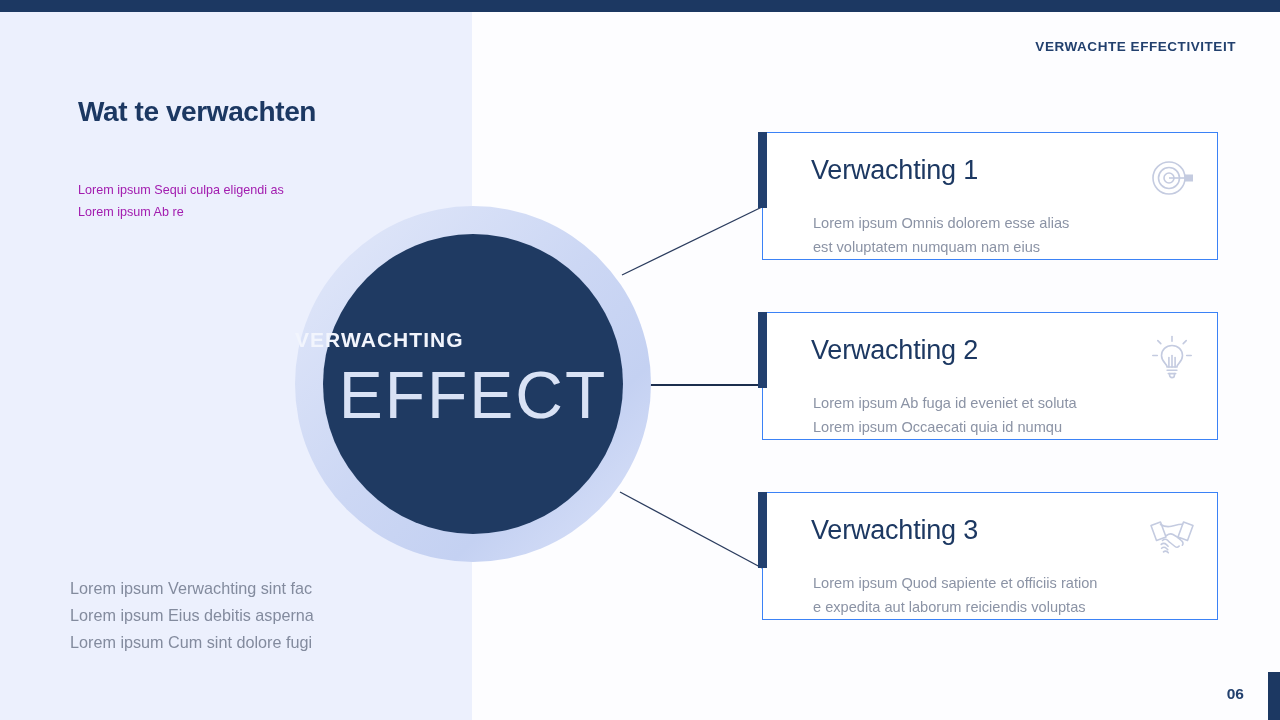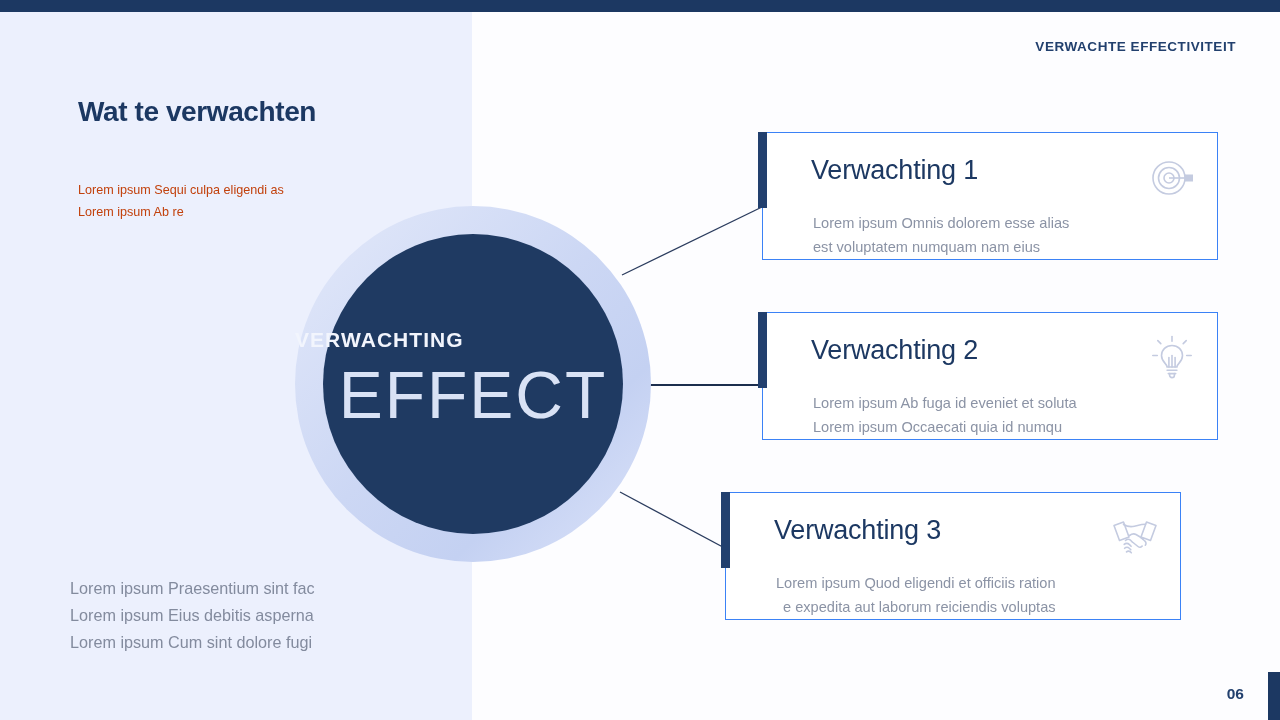--- a/index.html
+++ b/index.html
@@ -47,21 +47,21 @@
     letter-spacing:-0.4px;
     color:#1c3862;
     white-space:nowrap;
   }
 
   
   #intro-text {
     position:absolute; left:78px; top:179px;
     font-size:12.6px;
     line-height:22.4px;
-    color:#c2410c;
+    color:#a21caf;
   }
   #intro-text .ln { display:block; white-space:nowrap; }
 
   
   #footer-text {
     position:absolute; left:70px; top:575px;
     font-size:16.2px;
     line-height:26.8px;
     color:#838b9e;
   }
@@ -133,21 +133,21 @@
     color:#8b93a5;
   }
   .card-body .ln { display:block; white-space:nowrap; }
   .card-icon {
     position:absolute; right:18px; top:18px;
     width:54px; height:54px;
   }
 
   #card-1 { left:762px; top:132px; }
   #card-2 { left:762px; top:312px; }
-  #card-3 { left:725px; top:492px;text-align:right; }
+  #card-3 { left:762px; top:492px; }
 
   
   #page-number {
     position:absolute; right:36px; bottom:17px;
     font-size:15.5px; font-weight:bold;
     color:#22406e;
   }
   #edge-tab {
     position:absolute; right:0; bottom:0;
     width:12px; height:48px;
@@ -165,21 +165,21 @@
   <div id="eyebrow">VERWACHTE EFFECTIVITEIT</div>
 
   <h1 id="title">Wat te verwachten</h1>
 
   <div id="intro-text">
     <span class="ln">Lorem ipsum Sequi culpa eligendi as</span>
     <span class="ln">Lorem ipsum Ab re</span>
   </div>
 
   <div id="footer-text">
-    <span class="ln">Lorem ipsum Praesentium sint fac</span>
+    <span class="ln">Lorem ipsum Verwachting sint fac</span>
     <span class="ln">Lorem ipsum Eius debitis asperna</span>
     <span class="ln">Lorem ipsum Cum sint dolore fugi</span>
   </div>
 
   <svg id="connectors" viewBox="0 0 1280 720">
     <line x1="622" y1="275" x2="762" y2="207" stroke="#2b3c5e" stroke-width="1.3"></line>
     <line x1="650" y1="385" x2="766" y2="385" stroke="#1c2e4e" stroke-width="2"></line>
     <line x1="620" y1="492" x2="762" y2="568" stroke="#2b3c5e" stroke-width="1.3"></line>
   </svg>
 
@@ -226,21 +226,21 @@
       <line x1="41.7" y1="24.5" x2="46.2" y2="24.5"></line>
       <line x1="15.8" y1="12.6" x2="12.8" y2="9.6"></line>
       <line x1="38.2" y1="12.6" x2="41.2" y2="9.6"></line>
     </svg>
   </div>
 
   <div class="card" id="card-3">
     <div class="card-accent"></div>
     <div class="card-title">Verwachting 3</div>
     <div class="card-body">
-      <span class="ln">Lorem ipsum Quod eligendi et officiis ration</span>
+      <span class="ln">Lorem ipsum Quod sapiente et officiis ration</span>
       <span class="ln">e expedita aut laborum reiciendis voluptas</span>
     </div>
     <svg class="card-icon" viewBox="0 0 54 54" fill="none" stroke="#c4cbe0" stroke-width="1.6" stroke-linejoin="round" stroke-linecap="round">
       <path d="M6 14.5 L15.5 11 L21 26 L11.5 29.5 Z"></path>
       <path d="M48 14.5 L38.5 11 L33 26 L42.5 29.5 Z"></path>
       <path d="M15.5 13.5 C19 15.5 23 16 26.5 15.2 C30 14.4 34 13.2 37.5 13.3"></path>
       <path d="M21.5 24.5 C23.5 23 26 22.3 28 23.5 L35.5 28"></path>
       <path d="M17.5 29.5 C19 28 21.3 28 22.6 29.3 L24.5 31.2"></path>
       <path d="M16.2 33.4 C17.6 32 19.9 32 21.2 33.4 L23.1 35.3"></path>
       <path d="M16.6 37.3 C18 35.9 20 35.9 21.3 37.3 L22.8 38.8"></path>

